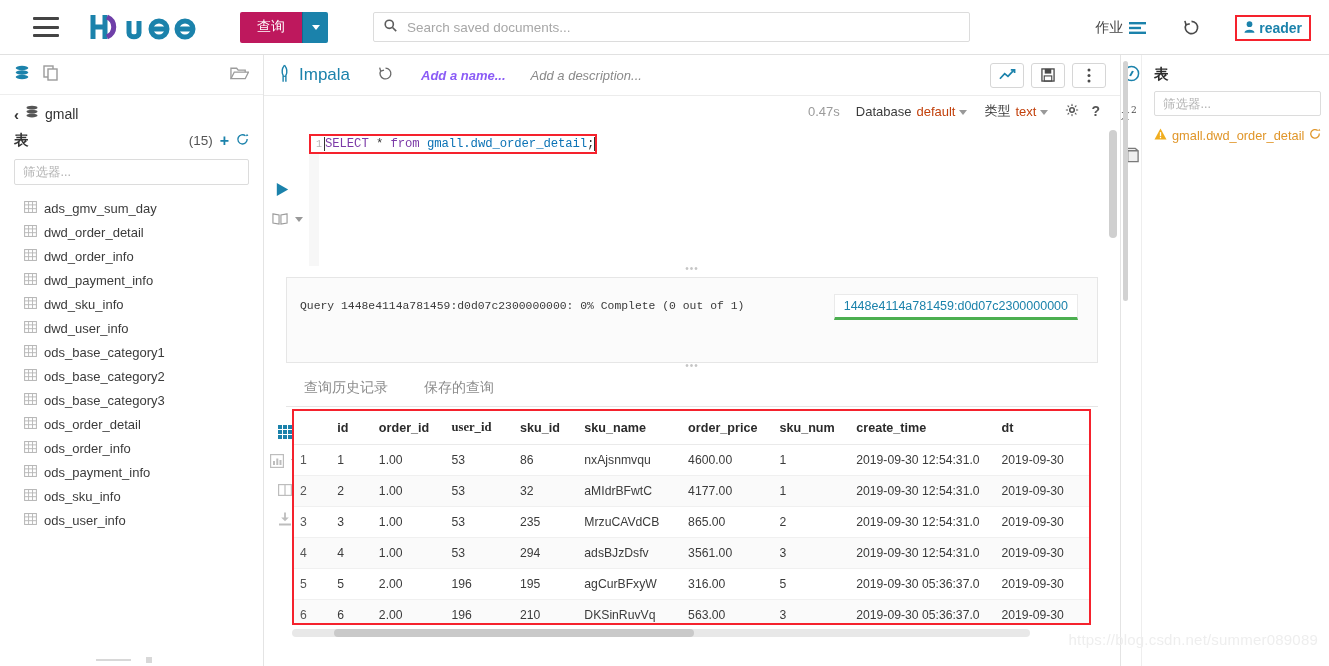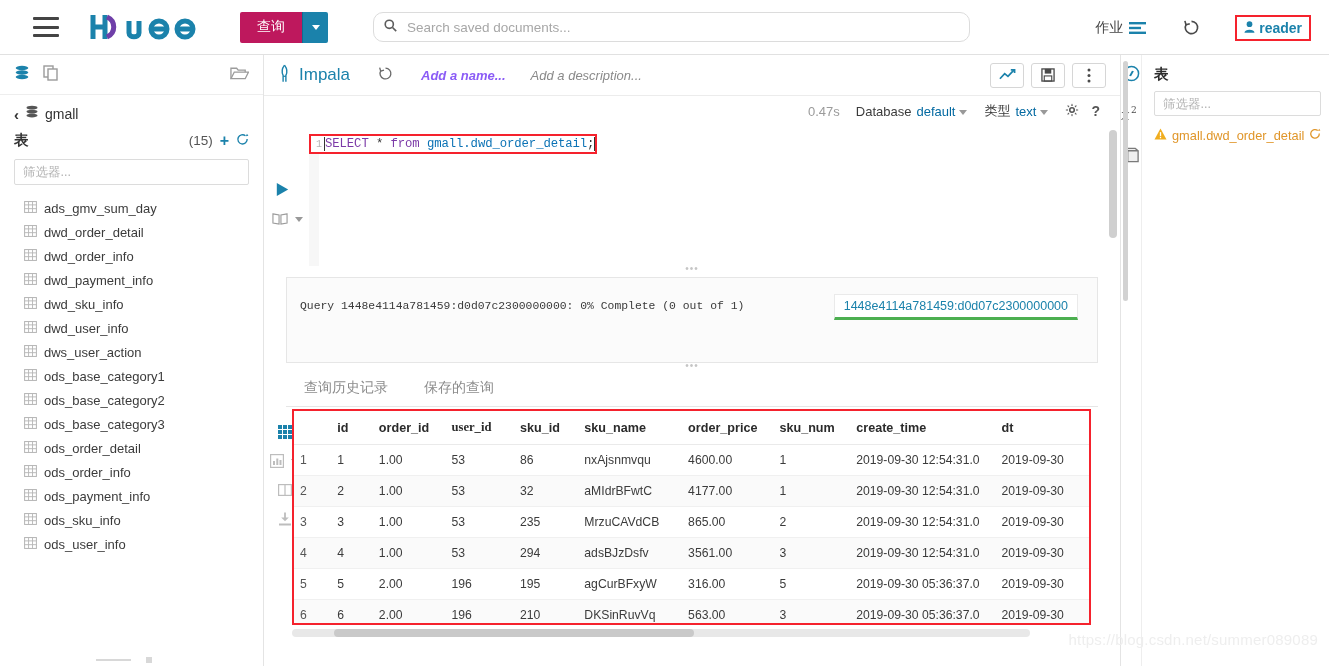--- a/index.html
+++ b/index.html
@@ -29,21 +29,21 @@
     border-radius:2px 0 0 2px; cursor:pointer; border-right:1px solid #0f6d91;
   }
   .query-caret {
     background:#1b82ab; color:#fff; width:25px;
     display:flex; align-items:center; justify-content:center;
     border-radius:0 2px 2px 0; cursor:pointer;
   }
   .caret-dn { width:0;height:0;border-left:4px solid transparent;border-right:4px solid transparent;border-top:5px solid #fff; }
   .searchbox {
     margin-left:45px; width:597px; height:30px;
-    border:1px solid #dcdcdc; border-radius:10px;
+    border:1px solid #dcdcdc; border-radius:2px;
     display:flex; align-items:center; padding:0 10px; background:#fff;
   }
   .searchbox .si { color:#5c5c5c; font-size:13px; margin-right:8px; font-weight:bold; }
   .searchbox input {
     border:none; outline:none; flex:1; font-size:13.5px; color:#555;
     font-family:"Liberation Sans", sans-serif; background:transparent;
   }
   .searchbox input::placeholder { color:#a7a7a7; }
   .top-right { position:absolute; right:18px; top:0; height:55px; display:flex; align-items:center; gap:15px; }
   .tr-item { display:flex; align-items:center; color:#444; font-size:14px; cursor:pointer; margin-left:22px; }
@@ -85,21 +85,21 @@
   .ed-head .addname { margin-left:28px; font-size:13px; font-weight:bold; font-style:italic; color:#8b5cf6; cursor:pointer; }
   .ed-head .adddesc { margin-left:25px; font-size:13px; font-style:italic; color:#8a8a8a; cursor:pointer; }
   .ed-head .btns { margin-left:auto; display:flex; gap:7px; }
   .ed-btn {
     width:34px; height:25px; border:1px solid #d6d6d6; border-radius:3px;
     display:flex; align-items:center; justify-content:center; background:#fff; cursor:pointer;
   }
   .ed-meta { height:30px; display:flex; align-items:center; justify-content:flex-end; padding-right:20px; gap:0; font-size:13px; }
   .ed-meta .tm { color:#9b9b9b; margin-right:16px; }
   .ed-meta .mlabel { color:#3b3b3b; }
-  .ed-meta .mval { color:#0369a1; margin-left:5px; }
+  .ed-meta .mval { color:#c2410c; margin-left:5px; }
   .ed-meta .sep { width:17px; }
   .tri-dn { display:inline-block; width:0;height:0;border-left:4px solid transparent;border-right:4px solid transparent;border-top:5px solid #999; margin-left:4px; vertical-align:middle;}
 
   .ed-body { position:relative; height:140px; display:flex; }
   .ed-gutter { width:41px; position:relative; }
   .run-play { position:absolute; left:10px; top:55px; cursor:pointer; }
   .run-book { position:absolute; left:8px; top:86px; display:flex; align-items:center; gap:3px; cursor:pointer;}
   .ed-codewrap { flex:1; position:relative; }
   .codebox {
     position:absolute; left:4px; top:8px;
@@ -362,30 +362,20 @@
         </div>
         <div class="tbl-item">
           <span><svg width="13" height="12" viewBox="0 0 14 13">
               <rect x="0.6" y="0.6" width="12.8" height="11.8" stroke="#b6b6b6" stroke-width="1.1" fill="none"></rect>
               <line x1="0.6" y1="4.2" x2="13.4" y2="4.2" stroke="#b6b6b6" stroke-width="1"></line>
               <line x1="0.6" y1="8.3" x2="13.4" y2="8.3" stroke="#b6b6b6" stroke-width="1"></line>
               <line x1="4.9" y1="0.6" x2="4.9" y2="12.4" stroke="#b6b6b6" stroke-width="1"></line>
               <line x1="9.2" y1="0.6" x2="9.2" y2="12.4" stroke="#b6b6b6" stroke-width="1"></line>
             </svg></span>
           <span class="lbl">dwd_user_info</span>
-        </div>
-        <div class="tbl-item">
-          <span><svg width="13" height="12" viewBox="0 0 14 13">
-              <rect x="0.6" y="0.6" width="12.8" height="11.8" stroke="#b6b6b6" stroke-width="1.1" fill="none"></rect>
-              <line x1="0.6" y1="4.2" x2="13.4" y2="4.2" stroke="#b6b6b6" stroke-width="1"></line>
-              <line x1="0.6" y1="8.3" x2="13.4" y2="8.3" stroke="#b6b6b6" stroke-width="1"></line>
-              <line x1="4.9" y1="0.6" x2="4.9" y2="12.4" stroke="#b6b6b6" stroke-width="1"></line>
-              <line x1="9.2" y1="0.6" x2="9.2" y2="12.4" stroke="#b6b6b6" stroke-width="1"></line>
-            </svg></span>
-          <span class="lbl">dws_user_action</span>
         </div>
         <div class="tbl-item">
           <span><svg width="13" height="12" viewBox="0 0 14 13">
               <rect x="0.6" y="0.6" width="12.8" height="11.8" stroke="#b6b6b6" stroke-width="1.1" fill="none"></rect>
               <line x1="0.6" y1="4.2" x2="13.4" y2="4.2" stroke="#b6b6b6" stroke-width="1"></line>
               <line x1="0.6" y1="8.3" x2="13.4" y2="8.3" stroke="#b6b6b6" stroke-width="1"></line>
               <line x1="4.9" y1="0.6" x2="4.9" y2="12.4" stroke="#b6b6b6" stroke-width="1"></line>
               <line x1="9.2" y1="0.6" x2="9.2" y2="12.4" stroke="#b6b6b6" stroke-width="1"></line>
             </svg></span>
           <span class="lbl">ods_base_category1</span>

